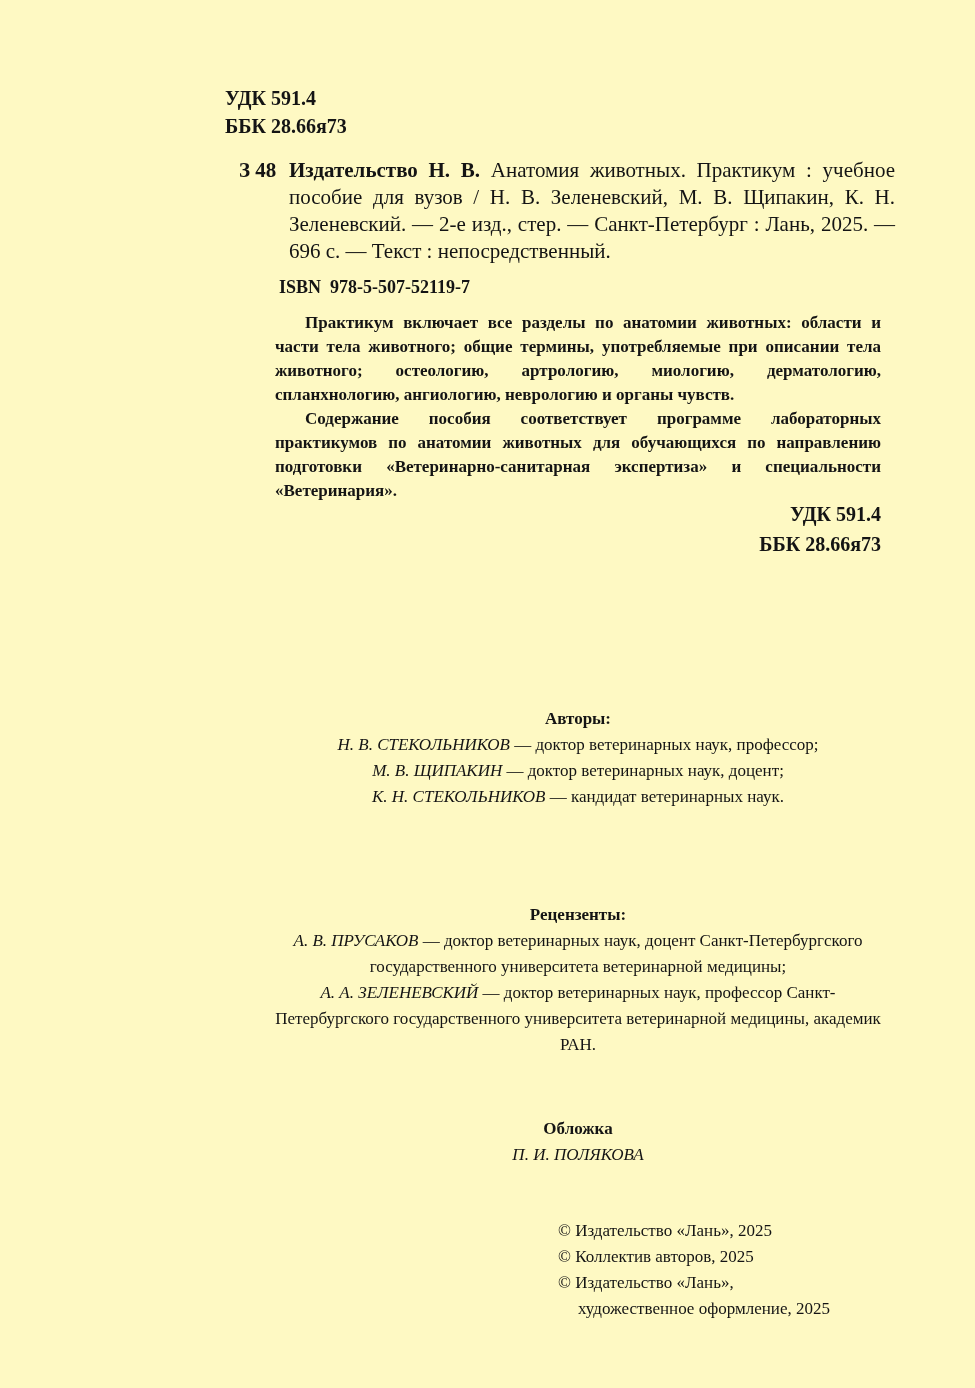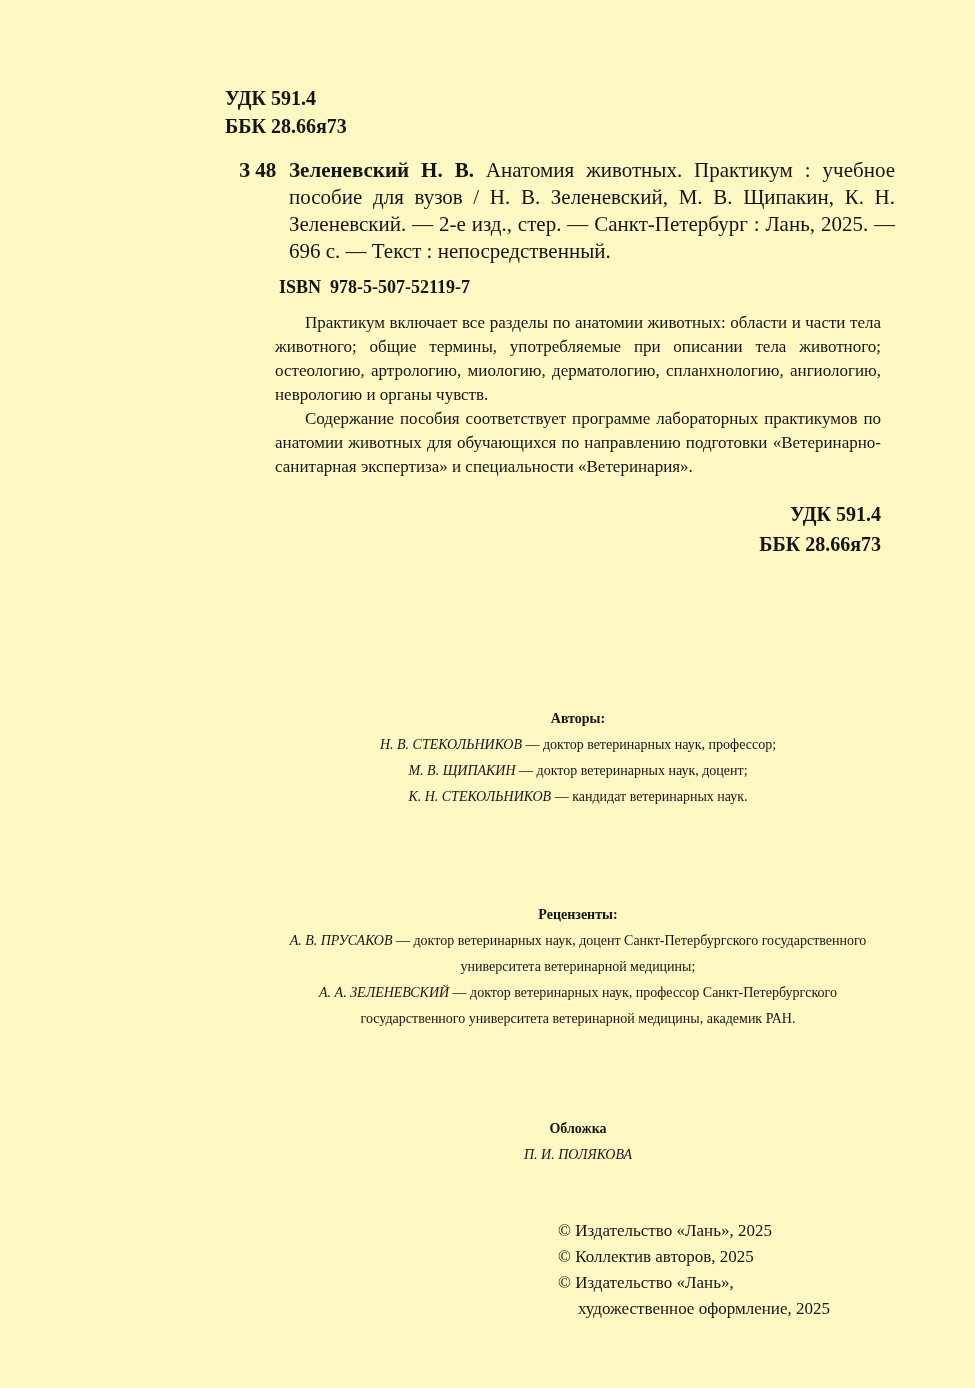--- a/index.html
+++ b/index.html
@@ -22,28 +22,28 @@
   
   .catalog { left: 239px; top: 157px; width: 656px; font-size: 21px; line-height: 27px; }
   .catalog-code { position: absolute; left: 0; top: 0; font-weight: bold; }
   .catalog-entry { margin-left: 50px; text-align: justify; }
   .catalog-author { font-weight: bold; }
 
   
   .isbn { left: 279px; top: 277px; font-size: 18px; font-weight: bold; white-space: pre; }
 
   
-  .annotation { left: 275px; top: 311px; width: 606px; font-size: 17px; line-height: 24px; }
+  .annotation { left: 275px; top: 311px; width: 606px; font-size: 17px; line-height: 24px; font-weight: bold; }
   .annotation p { text-align: justify; text-indent: 30px; }
 
   
   .codes-right { left: 275px; top: 499px; width: 606px; text-align: right; font-size: 20px; line-height: 30px; font-weight: bold; }
 
   
-  .centered-block { left: 275px; width: 606px; text-align: center; font-size: 14px; line-height: 26px; }
+  .centered-block { left: 275px; width: 606px; text-align: center; font-size: 17px; line-height: 26px; }
   .authors-block { top: 706px; }
   .reviewers-block { top: 902px; }
   .cover-block { top: 1116px; }
   .block-heading { font-weight: bold; }
   .person-name { font-style: italic; }
 
   
   .copyright { left: 558px; top: 1218px; font-size: 17px; line-height: 26px; font-family: Liberation Serif, serif; }
   .copyright .indent { padding-left: 20px; }
 </style>
@@ -52,21 +52,21 @@
 
 <div class="page">
 
   <div class="abs codes-top">
     <div>УДК 591.4</div>
     <div>ББК 28.66я73</div>
   </div>
 
   <div class="abs catalog">
     <span class="catalog-code">З 48</span>
-    <p class="catalog-entry"><span class="catalog-author">Зеленевский Н. В.</span><span> Анатомия животных. Практикум : учебное пособие для вузов / Н. В. Зеленевский, М. В. Щипакин, К. Н. Зеленевский. — 2-е изд., стер. — Санкт-Петербург : Лань, 2025. — 696 с. — Текст : непосредственный.</span></p>
+    <p class="catalog-entry"><span class="catalog-author">Издательство Н. В.</span><span> Анатомия животных. Практикум : учебное пособие для вузов / Н. В. Зеленевский, М. В. Щипакин, К. Н. Зеленевский. — 2-е изд., стер. — Санкт-Петербург : Лань, 2025. — 696 с. — Текст : непосредственный.</span></p>
   </div>
 
   <div class="abs isbn">ISBN  978-5-507-52119-7</div>
 
   <div class="abs annotation">
     <p>Практикум включает все разделы по анатомии животных: области и части тела животного; общие термины, употребляемые при описании тела животного; остеологию, артрологию, миологию, дерматологию, спланхнологию, ангиологию, неврологию и органы чувств.</p>
     <p>Содержание пособия соответствует программе лабораторных практикумов по анатомии животных для обучающихся по направлению подготовки «Ветеринарно-санитарная экспертиза» и специальности «Ветеринария».</p>
   </div>
 
   <div class="abs codes-right">

